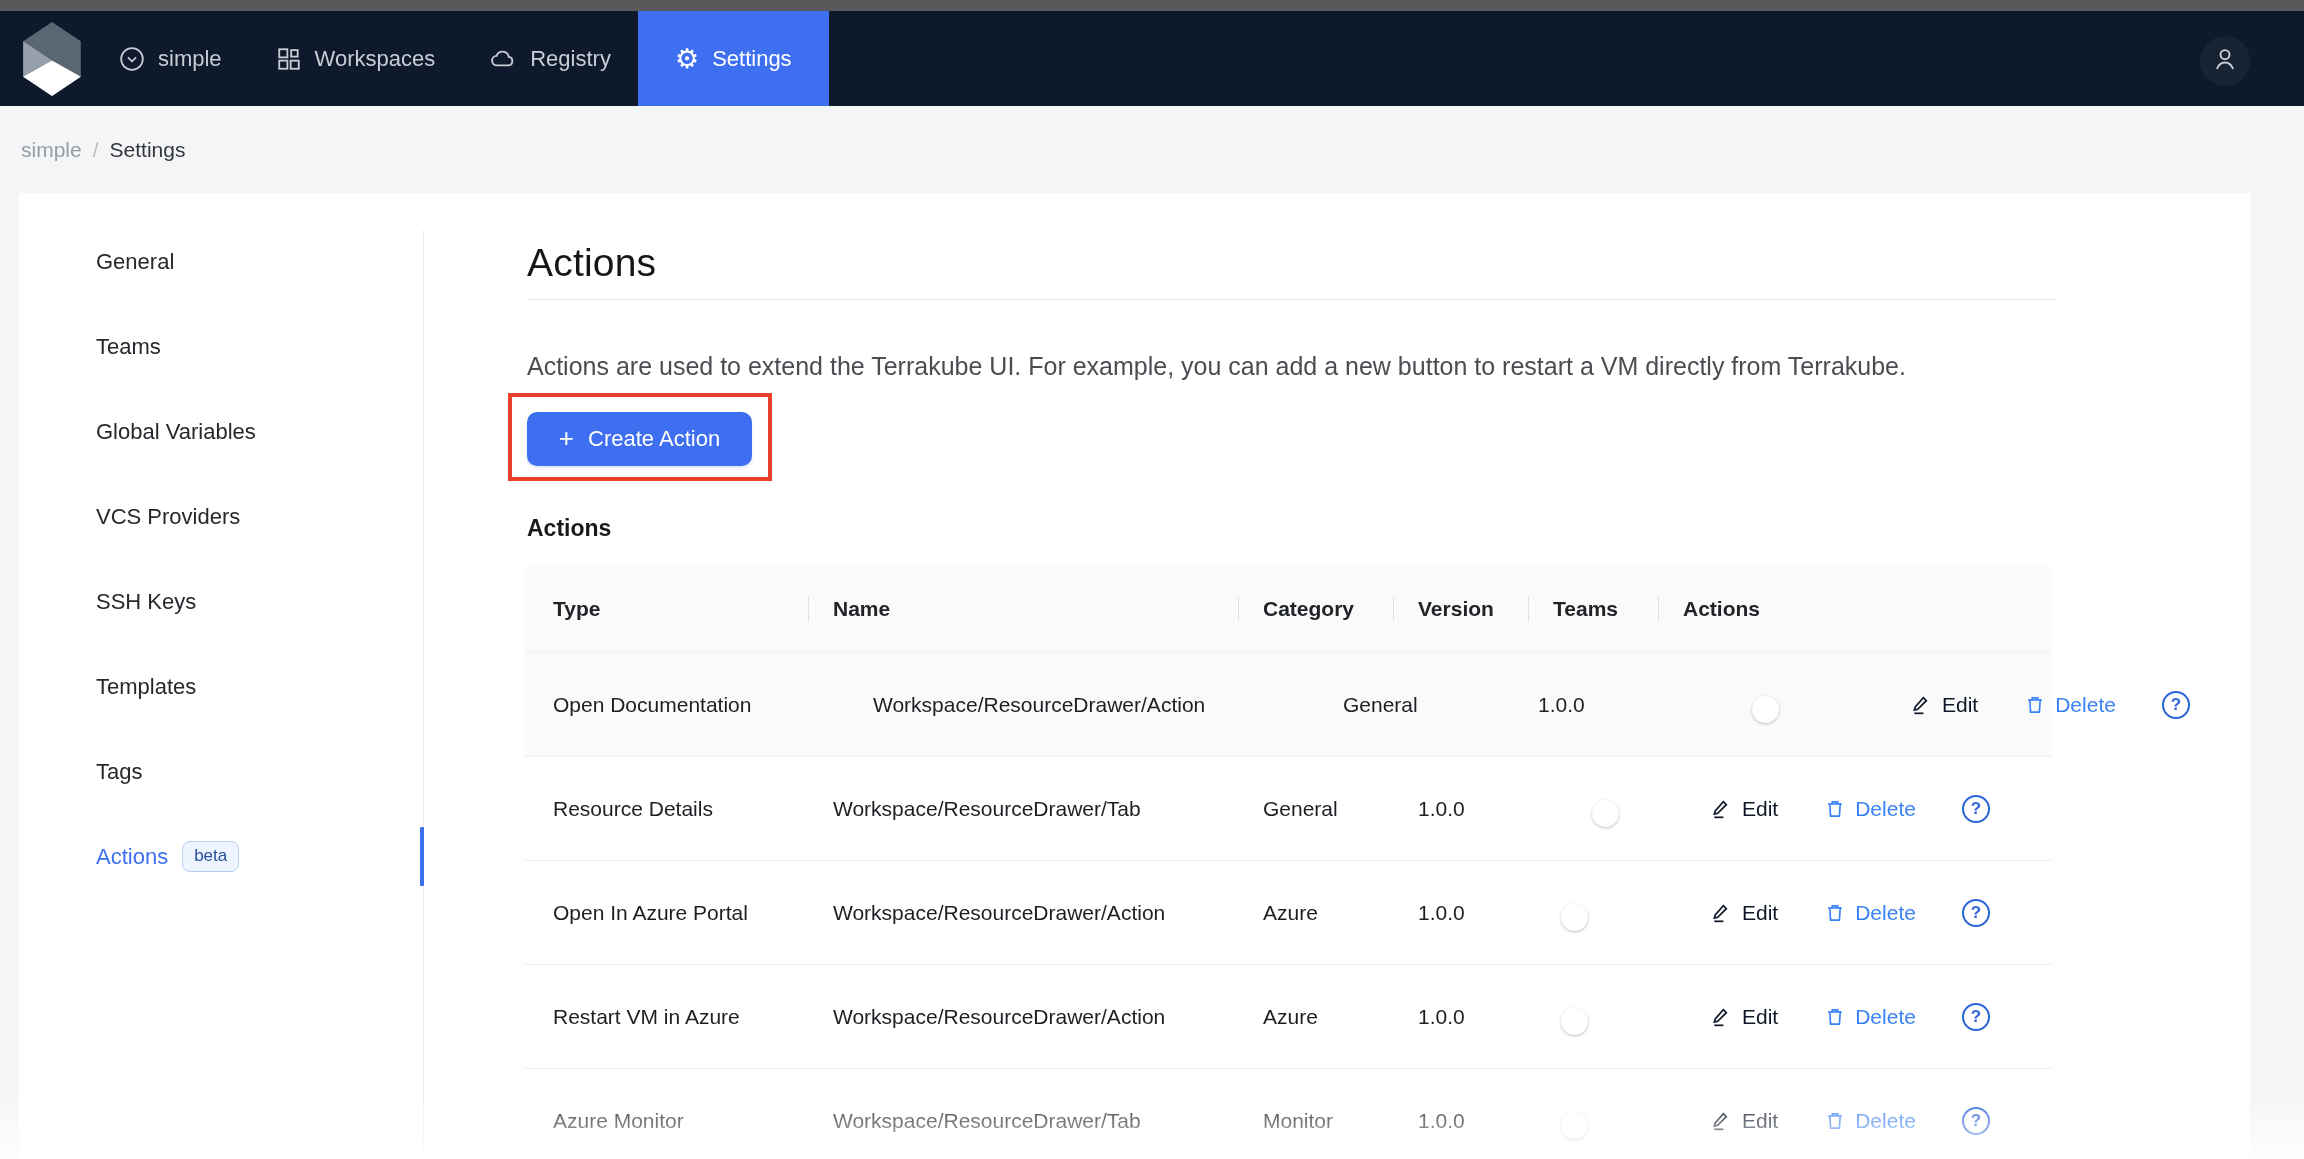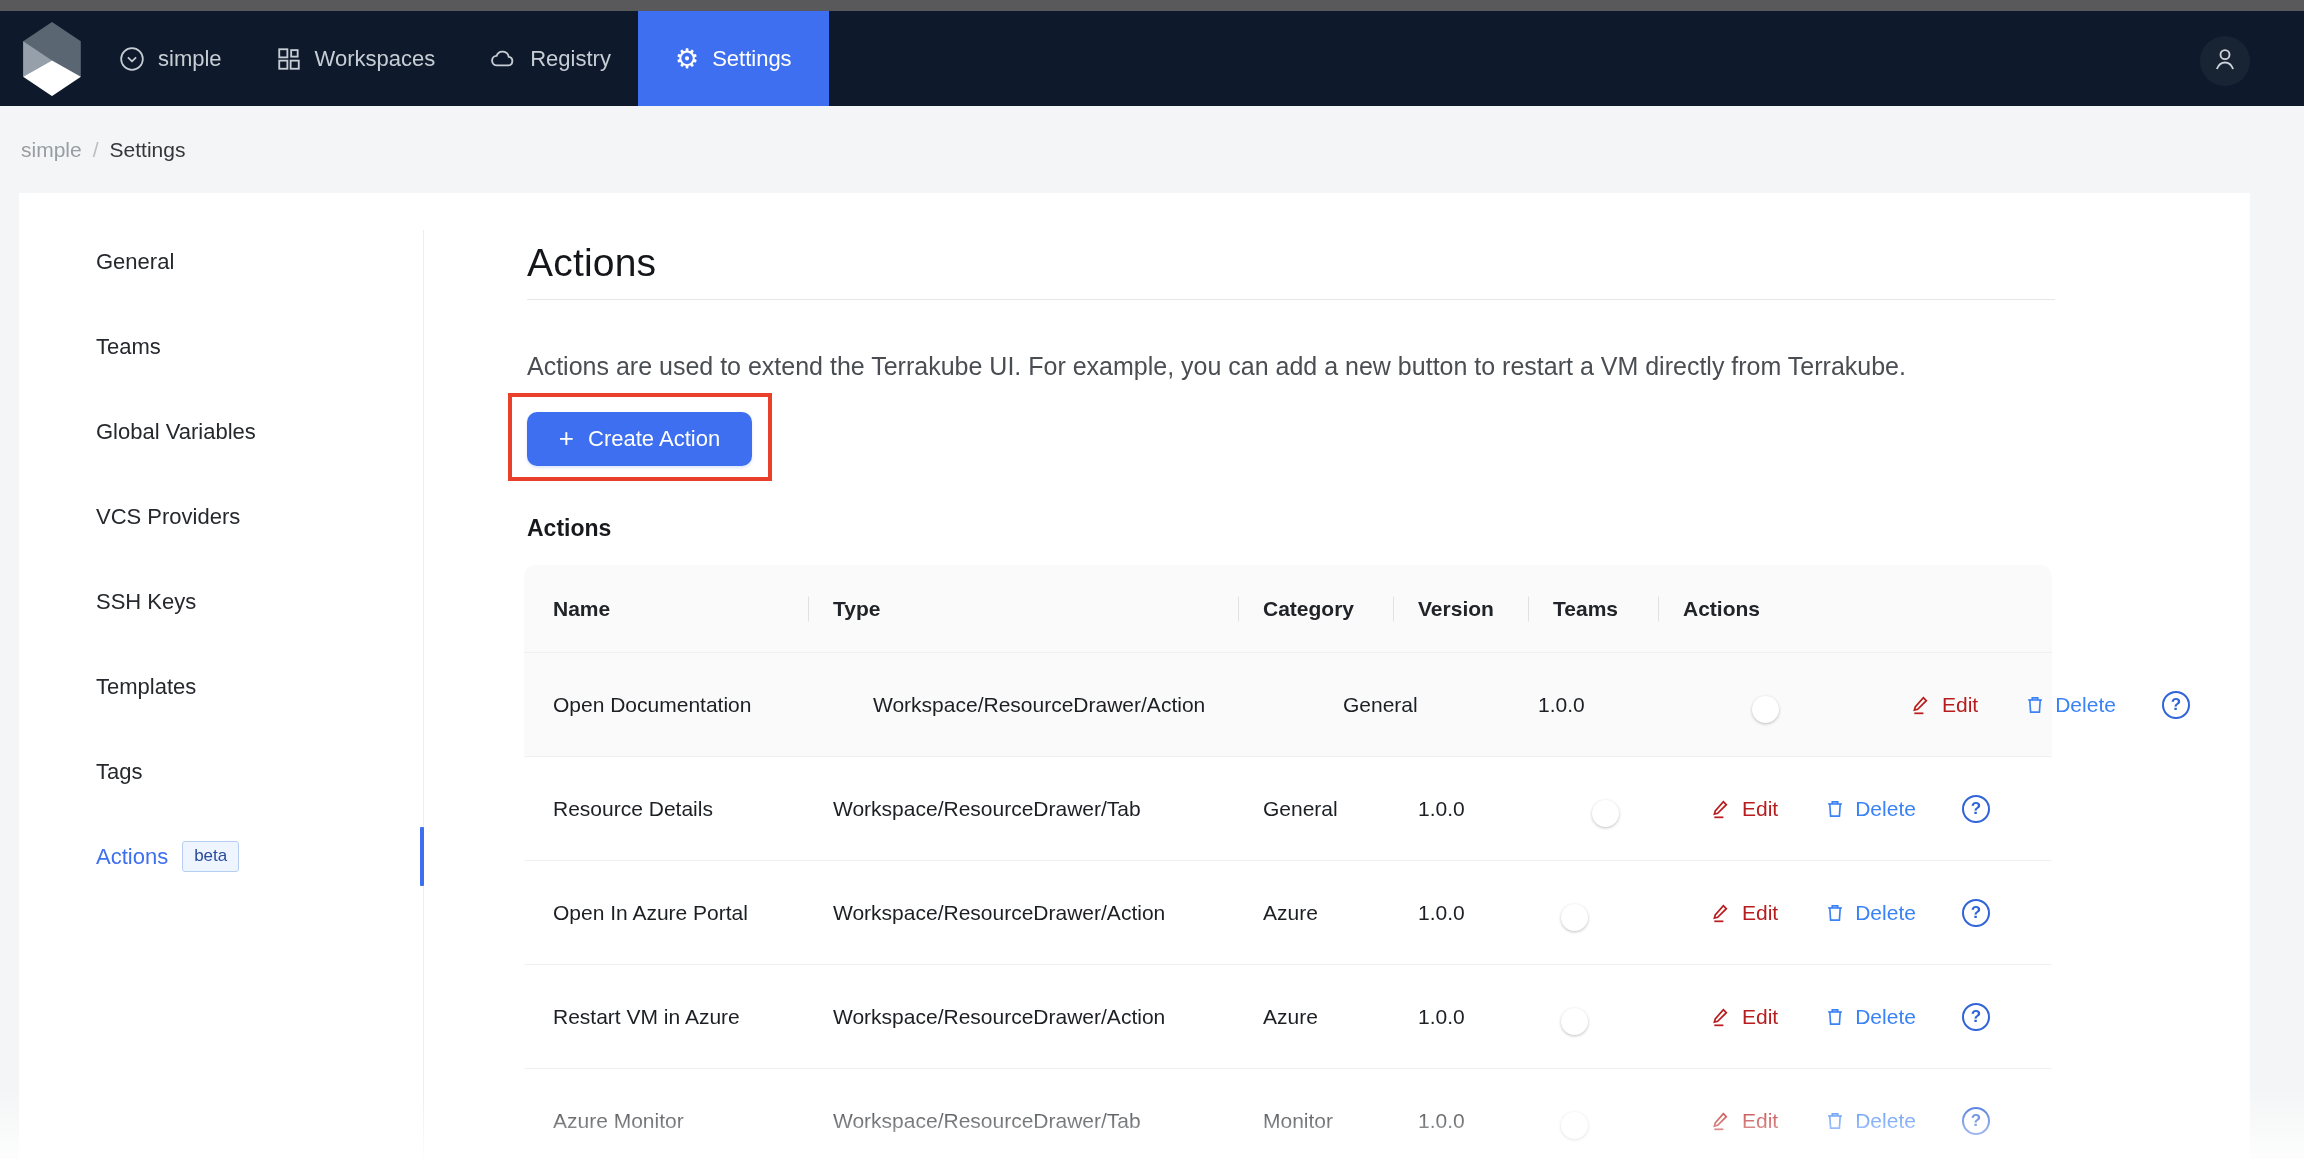--- a/index.html
+++ b/index.html
@@ -63,21 +63,21 @@
     position: relative; height: 85px; display: flex; align-items: center;
     padding-left: 77px; font-size: 22px; color: #25282c; cursor: pointer;
   }
   .side-item.active { color: #3e6ff0; }
   .side-item.active::after {
     content: ""; position: absolute; right: 0; top: 13px; bottom: 13px; width: 4px;
     background: #3e6ff0; z-index: 2; border-radius: 1px;
   }
   .beta-tag {
     margin-left: 14px; padding: 4px 11px; font-size: 17px; color: #2a4d9b;
-    background: #eef5ff; border: 1px solid #b5cef2; border-radius: 3px; line-height: 1.2;
+    background: #eef5ff; border: 1px solid #b5cef2; border-radius: 8px; line-height: 1.2;
   }
 
   
   .main { position: absolute; left: 508px; top: 0; width: 1544px; bottom: 0; }
   .page-title { margin: 0; position: absolute; top: 48px; left: 0; font-size: 39px; font-weight: 500; color: #141619; letter-spacing: 0.2px; }
   .title-divider { position: absolute; top: 106px; left: 0; width: 1528px; height: 1px; background: #e7e7e8; }
   .page-desc { position: absolute; top: 134px; left: 0; font-size: 25px; color: #4a4e53; }
 
   .annotation-box {
     position: absolute; left: -19px; top: 200px; width: 264px; height: 88px;
@@ -121,21 +121,21 @@
   .switch .knob {
     position: absolute; top: 3px; left: 3px; width: 27px; height: 27px; border-radius: 50%;
     background: #ffffff; box-shadow: 0 1px 3px rgba(0,0,0,0.25); transition: left .15s;
   }
   .switch.on .knob { left: 34px; }
 
   
   .actions-cell { display: flex; align-items: center; gap: 46px; padding-left: 27px; }
   .link { display: inline-flex; align-items: center; gap: 9px; cursor: pointer; white-space: nowrap; }
   .link svg { display: block; }
-  .link-edit { color: #b91c1c; }
+  .link-edit { color: #0f172a; }
   .link-delete { color: #3b82f6; }
   .help-circle {
     width: 28px; height: 28px; border-radius: 50%; border: 2px solid #2f63d8;
     color: #2f63d8; font-size: 17px; font-weight: 700;
     display: inline-flex; align-items: center; justify-content: center; cursor: pointer;
   }
 
   
   .bottom-fade {
     position: absolute; left: 0; right: 0; bottom: 0; height: 70px; pointer-events: none; z-index: 5;
@@ -241,22 +241,22 @@
     <div class="annotation-box"></div>
     <button class="create-btn">
       <span class="plus-glyph">+</span>
       <span>Create Action</span>
     </button>
 
     <div class="section-title">Actions</div>
 
     <div class="table">
       <div class="trow thead">
+        <div class="th">Type</div>
         <div class="th">Name</div>
-        <div class="th">Type</div>
         <div class="th">Category</div>
         <div class="th">Version</div>
         <div class="th">Teams</div>
         <div class="th">Actions</div>
       </div>
 
       <div class="tbody">
 
         <div class="trow hovered">
           <div>Open Documentation</div>

